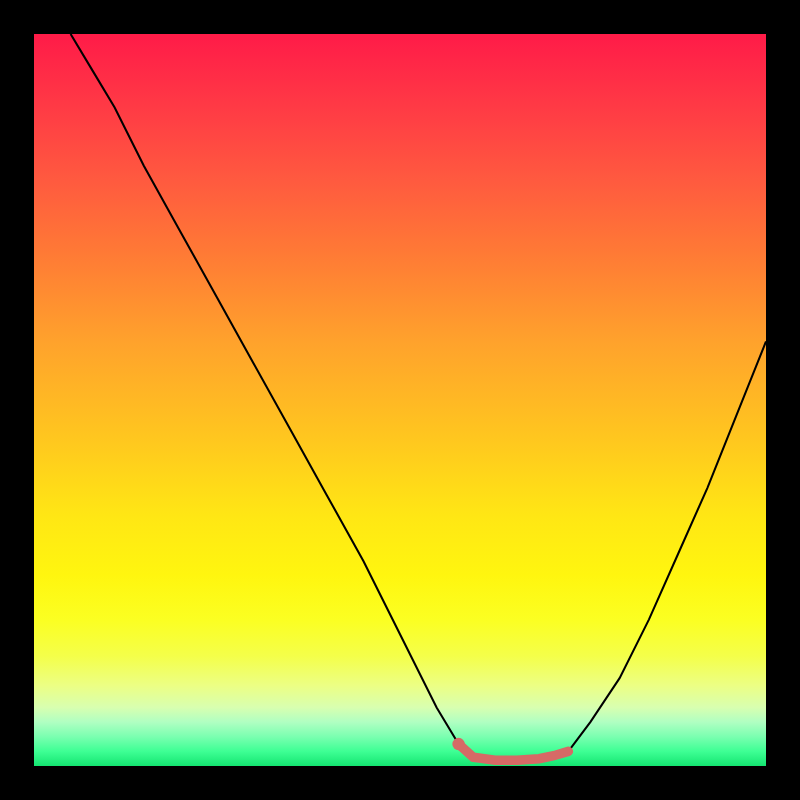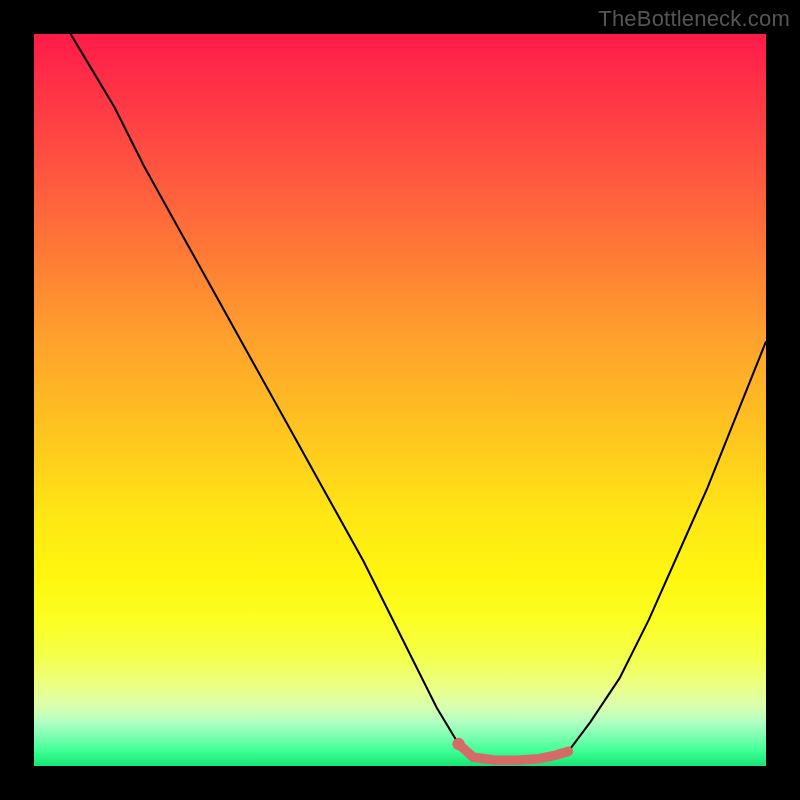--- a/index.html
+++ b/index.html
@@ -54,21 +54,20 @@
     position: absolute;
     inset: 0;
     width: 100%;
     height: 100%;
   }
 </style>
 </head>
 <body>
 
 <div class="container">
-  <div class="watermark">TheBottleneck.com</div>
   <div class="plot-area">
     <div class="gradient-bg"></div>
     <svg class="curve" viewBox="0 0 100 100" preserveAspectRatio="none">
       <path d="M5.00 0.00 L8.00 5.00 L11.00 10.00 L15.00 18.00 L20.00 27.00 L25.00 36.00 L30.00 45.00 L35.00 54.00 L40.00 63.00 L45.00 72.00 L50.00 82.00 L55.00 92.00 L58.00 97.00" id="path-left" fill="none" stroke="#000" stroke-width="0.28"></path>
       <path d="M73.00 98.00 L76.00 94.00 L80.00 88.00 L84.00 80.00 L88.00 71.00 L92.00 62.00 L96.00 52.00 L100.00 42.00" id="path-right" fill="none" stroke="#000" stroke-width="0.28"></path>
       <path d="M58.00 97.00 L60.00 98.80 L63.00 99.20 L66.00 99.20 L69.00 99.00 L71.00 98.60 L73.00 98.00" id="path-valley" fill="none" stroke="#d66a66" stroke-width="1.3" stroke-linecap="round"></path>
       <circle id="dot-valley" r="0.85" fill="#d66a66" cx="58" cy="97"></circle>
     </svg>
   </div>
 </div>

